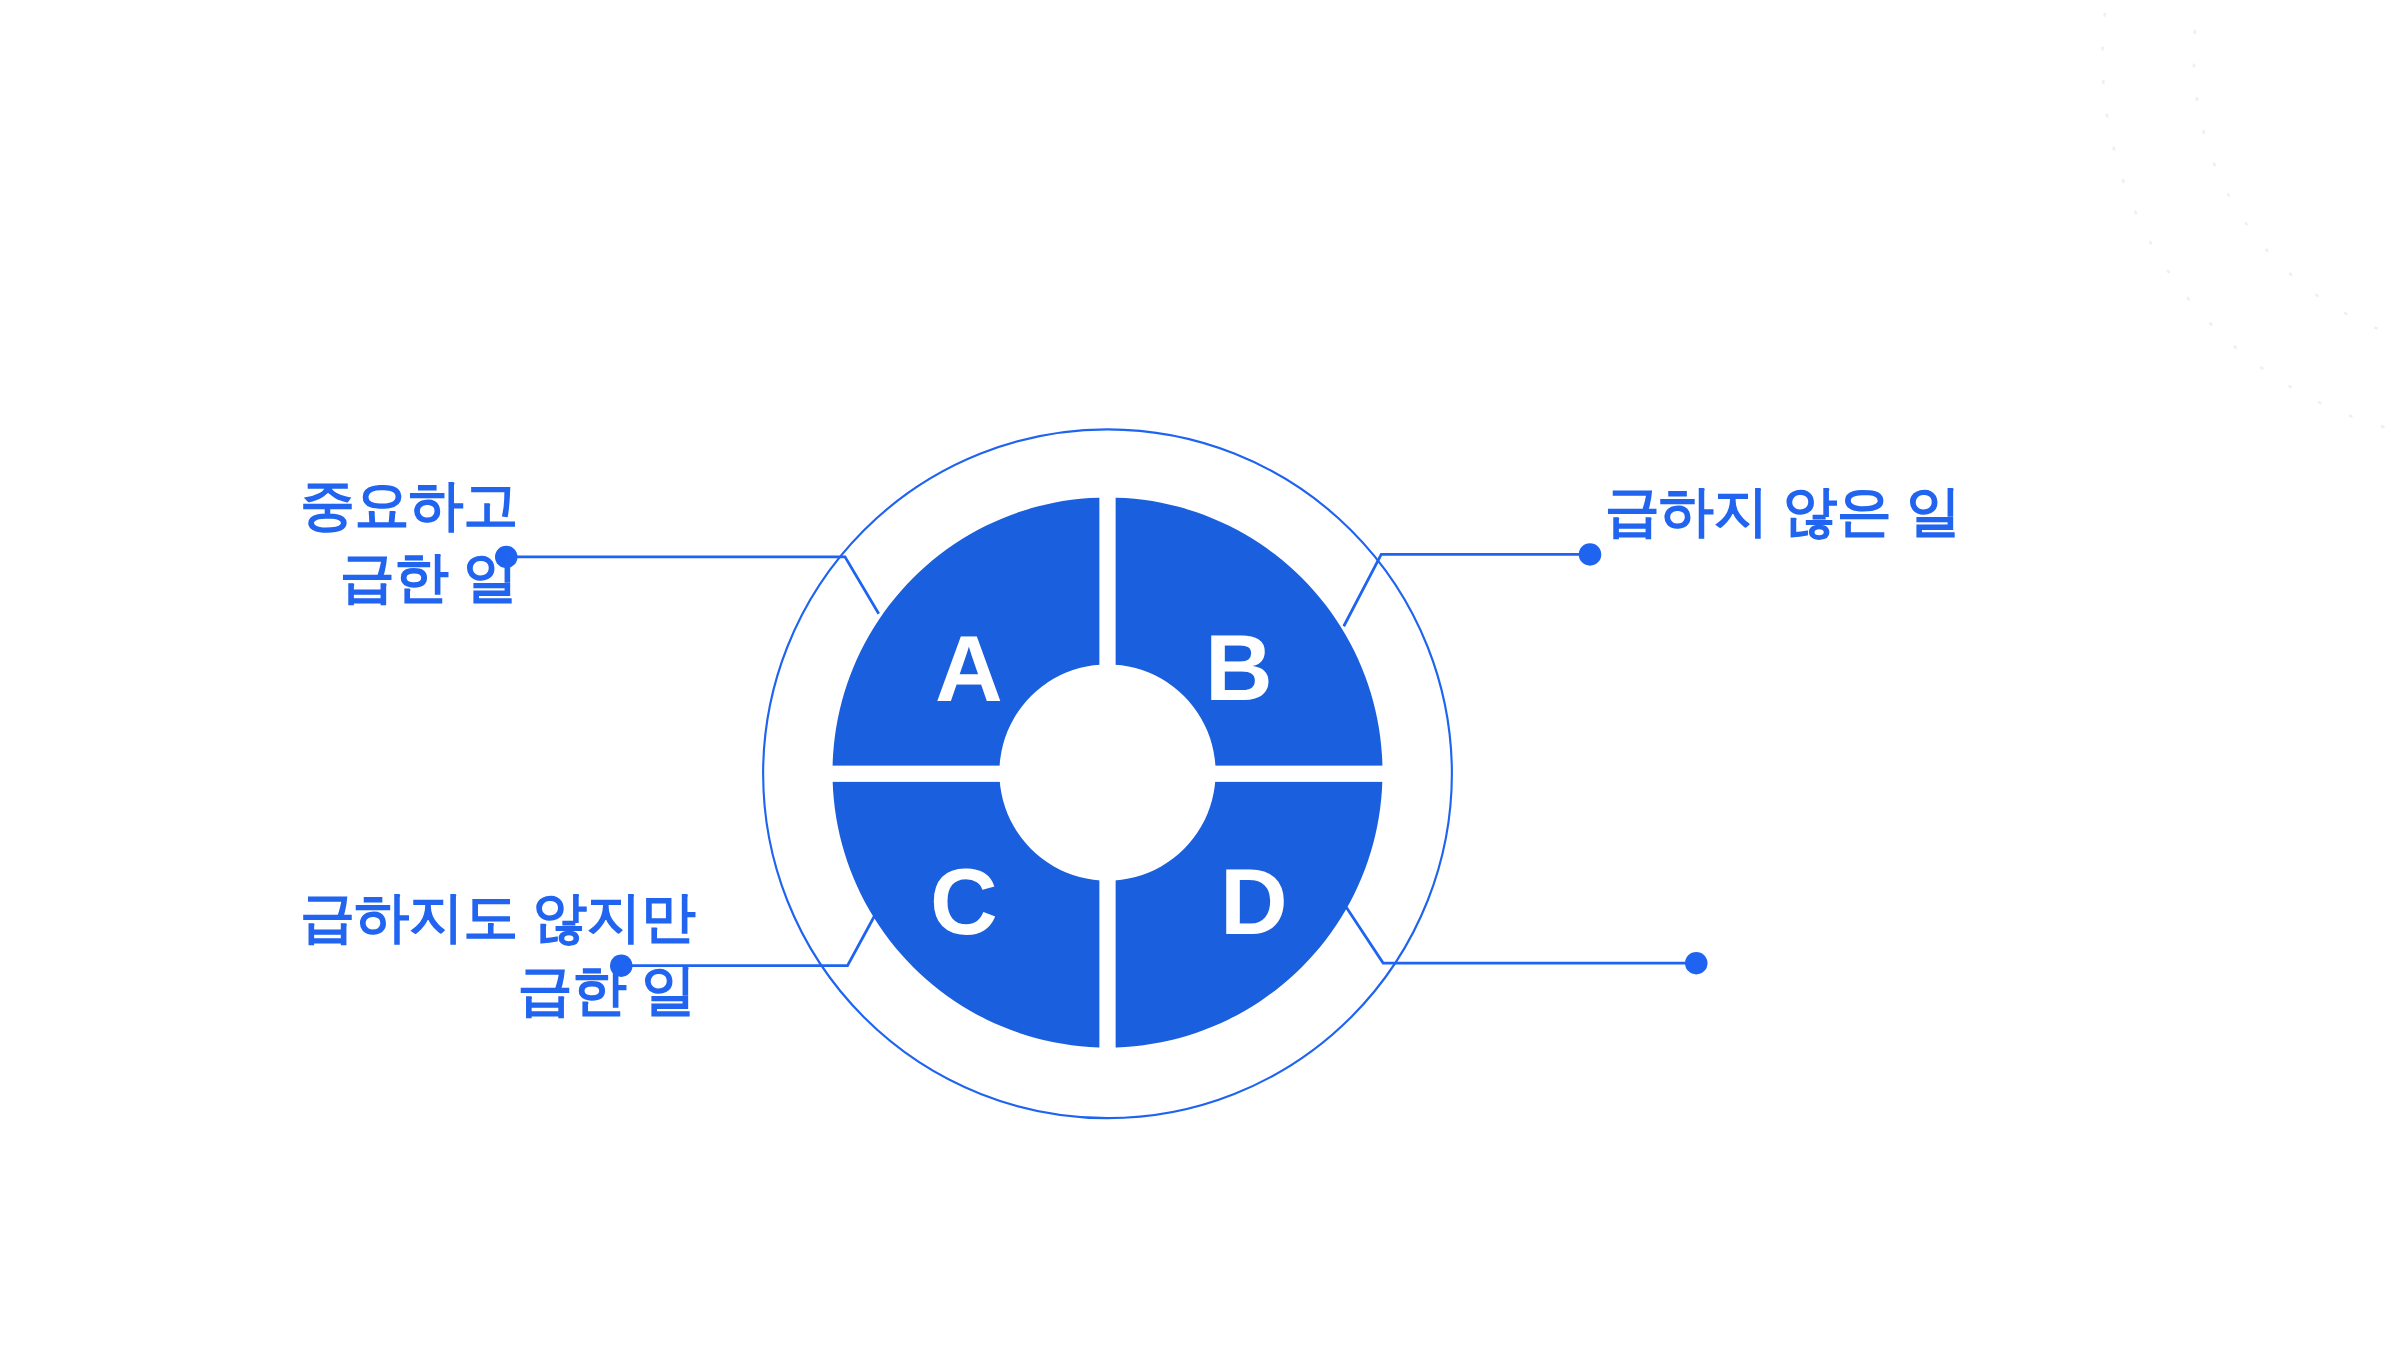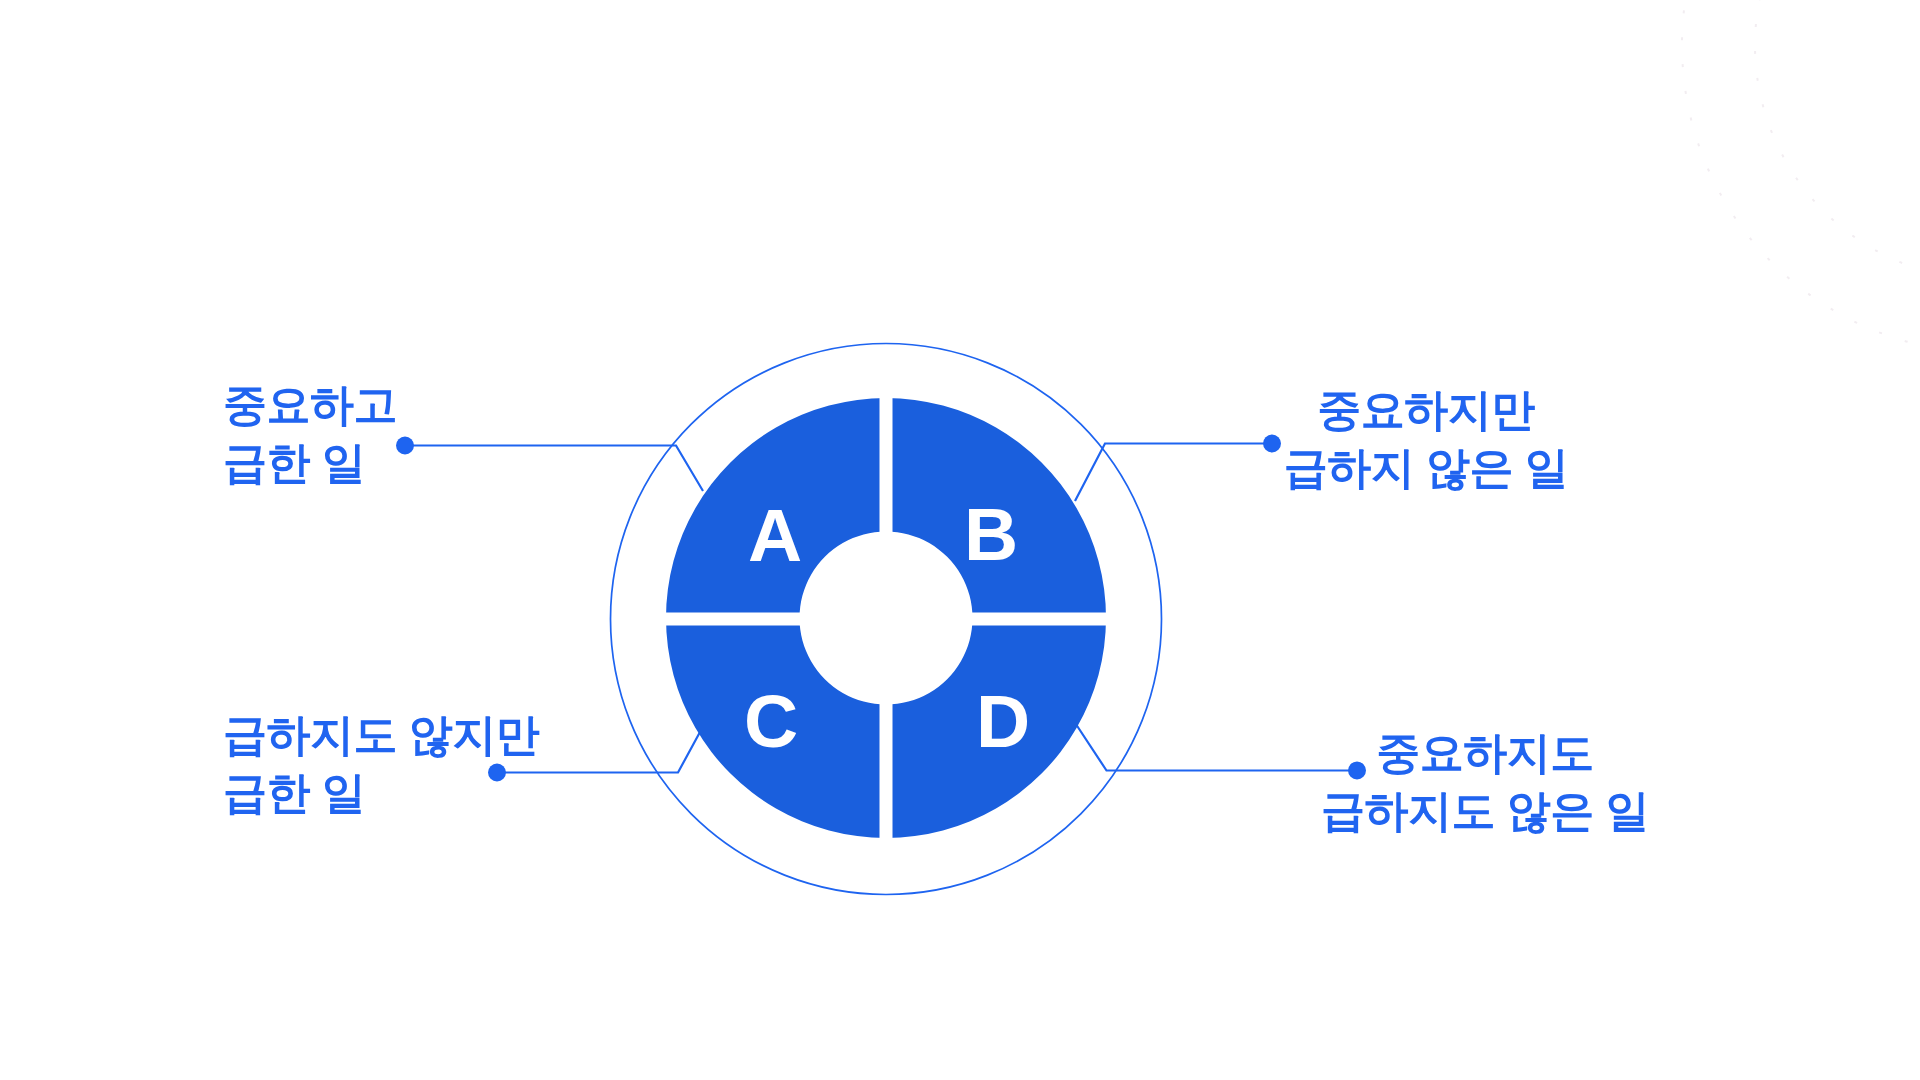--- a/index.html
+++ b/index.html
@@ -22,21 +22,21 @@
   .q-label{
     position:absolute;
     color:var(--label-text-blue);
     font-weight:bold;
     font-size:44px;
     line-height:58px;
     letter-spacing:-0.5px;
     white-space:nowrap;
   }
   .q-label .line{display:block;}
-  .q-label.left-side{text-align:left;}
+  .q-label.left-side{text-align:right;margin-left:17px;}
   .q-label.right-side{text-align:center;}
   #label-top-left    {left:223px;  top:376px;}
   #label-top-right   {left:1224px; top:381px; width:404px;}
   #label-bottom-left {left:223px;  top:706px;}
   #label-bottom-right{left:1283px; top:724px; width:404px;}
   .quadrant-letter{
     font-family:"Liberation Sans","DejaVu Sans",sans-serif;
     font-weight:bold;
     font-size:75px;
     fill:var(--letter-white);
@@ -85,27 +85,22 @@
       <text class="quadrant-letter" x="1003" y="747">D</text>
     </g>
   </svg>
 
   <div class="q-label left-side" id="label-top-left">
     <span class="line">중요하고</span>
     <span class="line">급한 일</span>
   </div>
 
   <div class="q-label right-side" id="label-top-right">
-    <span class="line">중요하지만</span>
     <span class="line">급하지 않은 일</span>
   </div>
 
   <div class="q-label left-side" id="label-bottom-left">
     <span class="line">급하지도 않지만</span>
     <span class="line">급한 일</span>
   </div>
 
-  <div class="q-label right-side" id="label-bottom-right">
-    <span class="line">중요하지도</span>
-    <span class="line">급하지도 않은 일</span>
-  </div>
 
 </div>
 
 </body></html>

